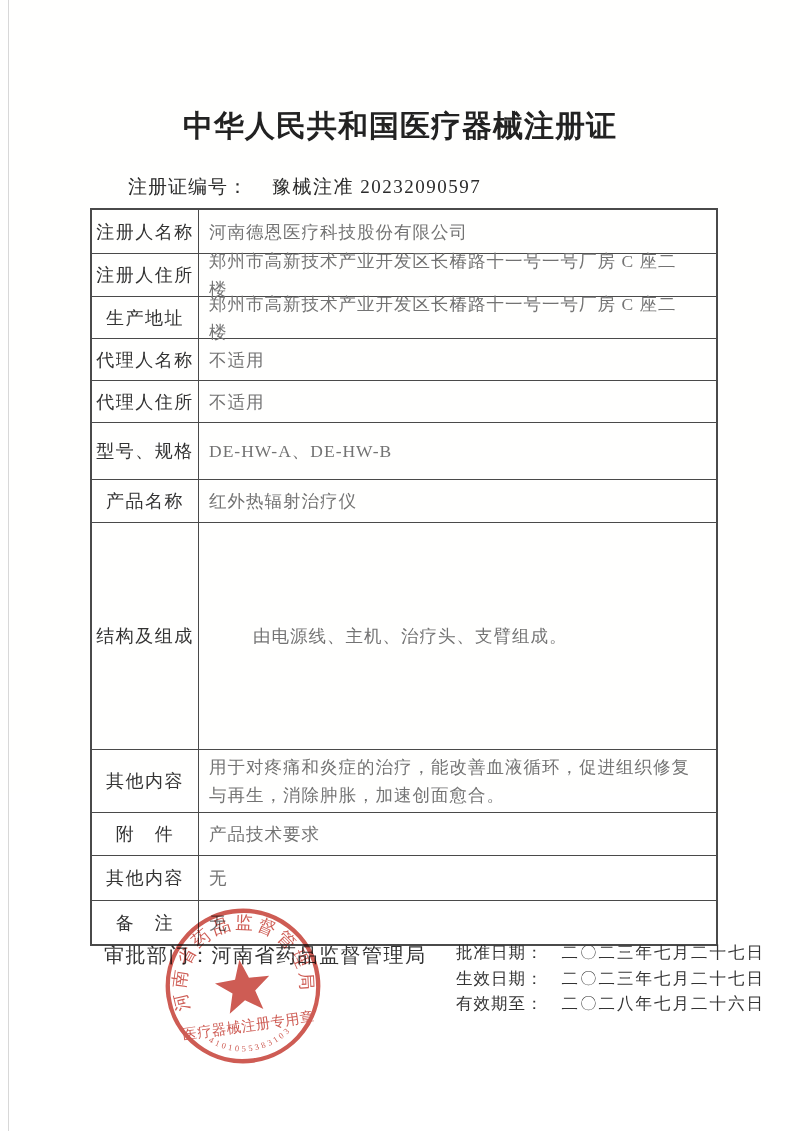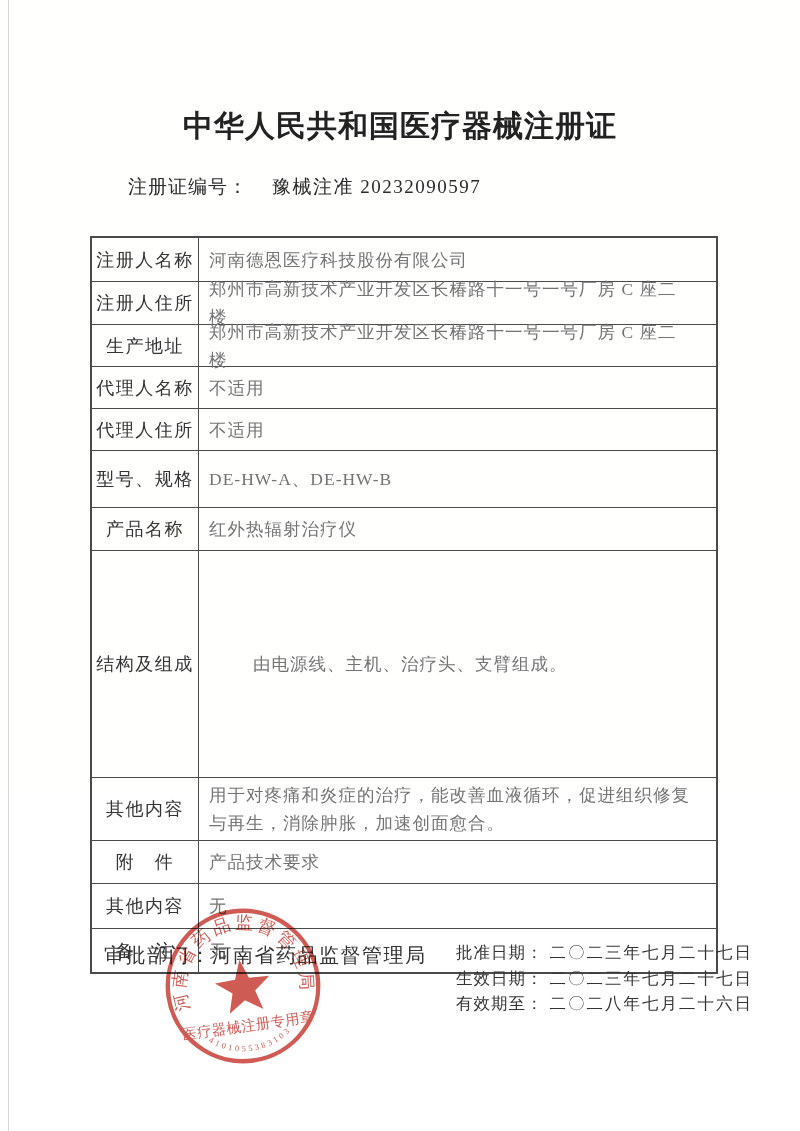--- a/index.html
+++ b/index.html
@@ -21,21 +21,20 @@
   .cert-line{
     position:absolute;top:174px;left:128px;
     font-size:19px;letter-spacing:1px;white-space:nowrap;
   }
   .cert-line .num{margin-left:24px;letter-spacing:1.5px;}
 
   .cert-table{
     position:absolute;left:90px;top:208px;width:628px;
     border:2px solid #4a4a4a;box-sizing:border-box;
     background:transparent;
-    margin-top:28px;
   }
   .row{display:flex;border-top:1.5px solid #4a4a4a;box-sizing:border-box;}
   .row:first-child{border-top:none;}
   .cell{box-sizing:border-box;}
   .cell.label{
     width:107px;flex:0 0 107px;
     border-right:1.5px solid #4a4a4a;
     display:flex;align-items:center;justify-content:center;
     font-size:18px;letter-spacing:1.5px;text-align:center;
     color:#333;
@@ -51,21 +50,21 @@
 
   .approval{
     position:absolute;left:104px;top:942px;
     font-size:20px;letter-spacing:1.5px;white-space:nowrap;color:#333;
   }
   .dates{
     position:absolute;left:456px;top:940px;
     font-size:16.5px;letter-spacing:1px;line-height:25.5px;color:#333;
   }
   .dates .dline{white-space:nowrap;}
-  .dates .dval{margin-left:6px;letter-spacing:2px;}
+  .dates .dval{margin-left:18px;letter-spacing:2px;}
 
   .stamp{
     position:absolute;left:163px;top:906px;width:160px;height:160px;
     transform:rotate(-8deg);
     mix-blend-mode:multiply;opacity:0.88;
     pointer-events:none;
   }
 </style>
 </head>
 <body>

